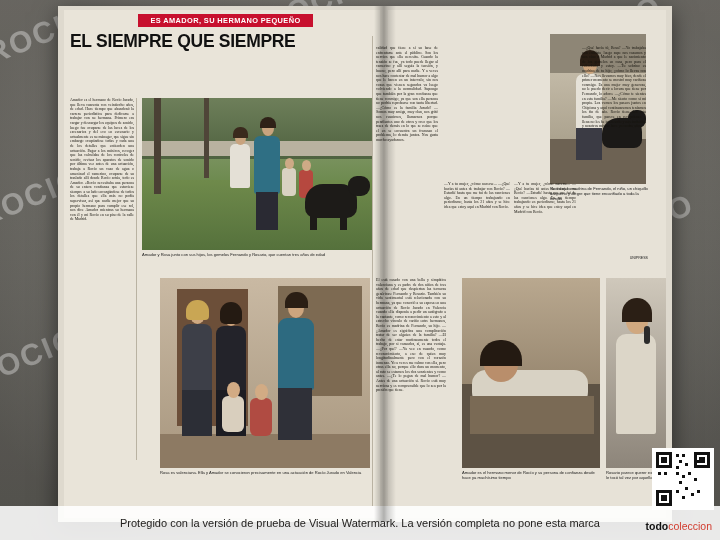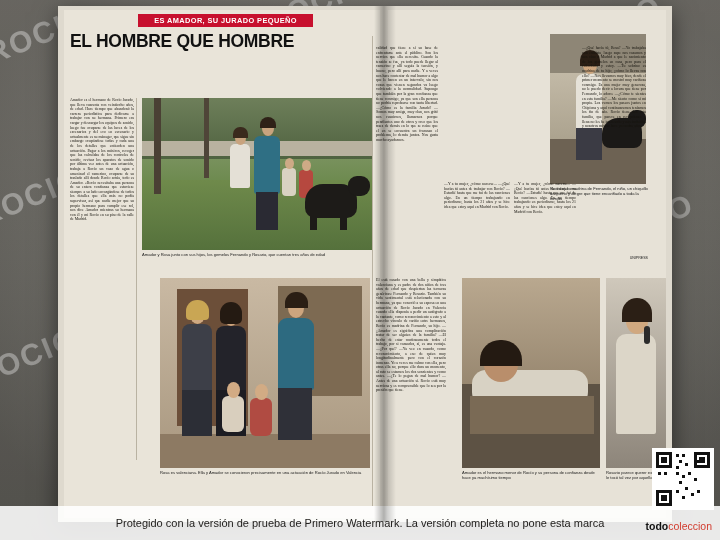--- a/index.html
+++ b/index.html
@@ -110,24 +110,24 @@
 <div class="wm-ghost" style="left:-28px;top:340px;">ROCIO</div>
 <div class="wm-ghost" style="left:262px;top:-14px;">ROCIO</div>
 <div class="wm-ghost" style="left:556px;top:8px;">ROCIO</div>
 <div class="wm-ghost" style="left:588px;top:206px;">ROCIO</div>
 <div class="wm-ghost" style="left:300px;top:430px;">ROCIO</div>
 
 <div id="page">
   <div class="paper" id="left-page"></div>
   <div class="paper" id="right-page"></div>
 
-  <div id="kicker">ES AMADOR, SU JURADO PEQUEÑO</div>
+  <div id="kicker">ES AMADOR, SU HERMANO PEQUEÑO</div>
 
   <div id="headline">
-    <div>EL HOMBRE QUE HOMBRE</div>
+    <div>EL SIEMPRE QUE SIEMPRE</div>
   </div>
 
   <div class="photo" id="photo1">
     <div class="bg"></div>
       <div class="hedge"></div>
       <div class="wallb"></div>
       <div class="lawn"></div>
 
     <div class="fig" style="left:12px;top:0;width:7px;height:96px;background:#4a4034;"></div>
     <div class="fig" style="left:62px;top:0;width:5px;height:80px;background:#4f4538;"></div>
@@ -319,17 +319,17 @@
   <div class="mod" style="left:27px;top:33px;width:3px;height:3px;"></div>
   <div class="mod" style="left:33px;top:39px;width:3px;height:3px;"></div>
   <div class="mod" style="left:24px;top:42px;width:3px;height:3px;"></div>
   <div class="mod" style="left:39px;top:45px;width:3px;height:3px;"></div>
   <div class="mod" style="left:30px;top:48px;width:3px;height:3px;"></div>
   <div class="mod" style="left:45px;top:12px;width:3px;height:3px;"></div>
   <div class="mod" style="left:45px;top:42px;width:3px;height:3px;"></div>
 </div>
 
 <div id="wm-bar">
-  <span>Protegido con la versión de prueba de Primero Watermark. La versión completa no pone esta marca</span>
+  <span>Protegido con la versión de prueba de Visual Watermark. La versión completa no pone esta marca</span>
 </div>
 <div id="tc-logo">
   <b>todo</b><i>coleccion</i>
 </div>
 
 </body></html>

